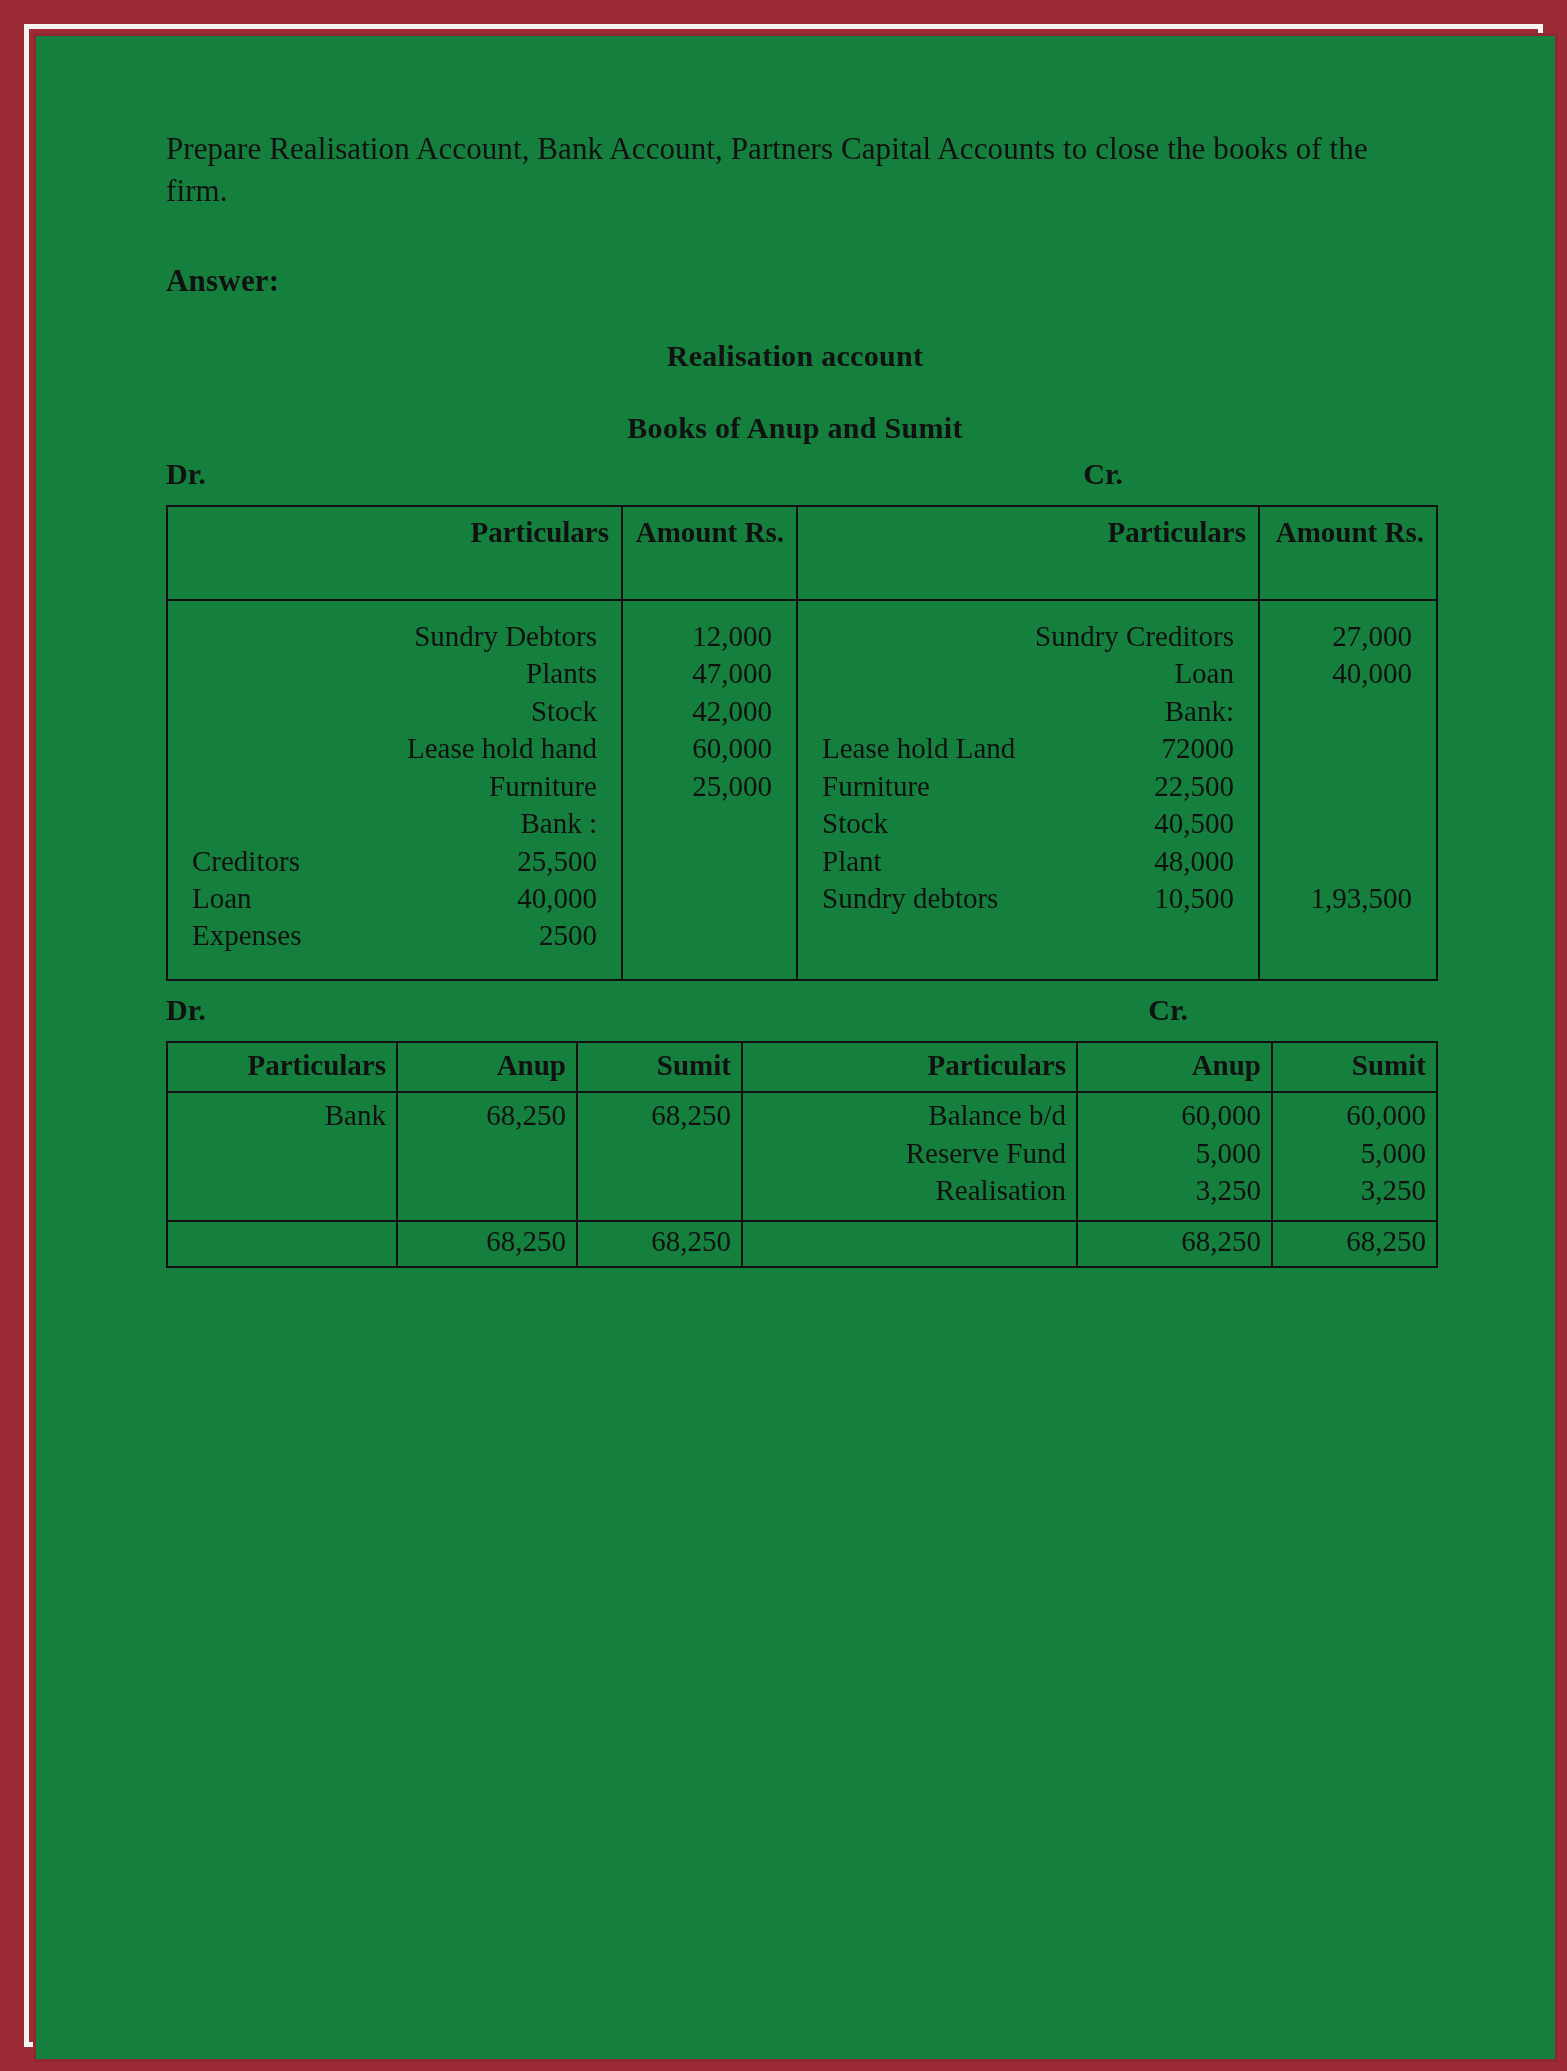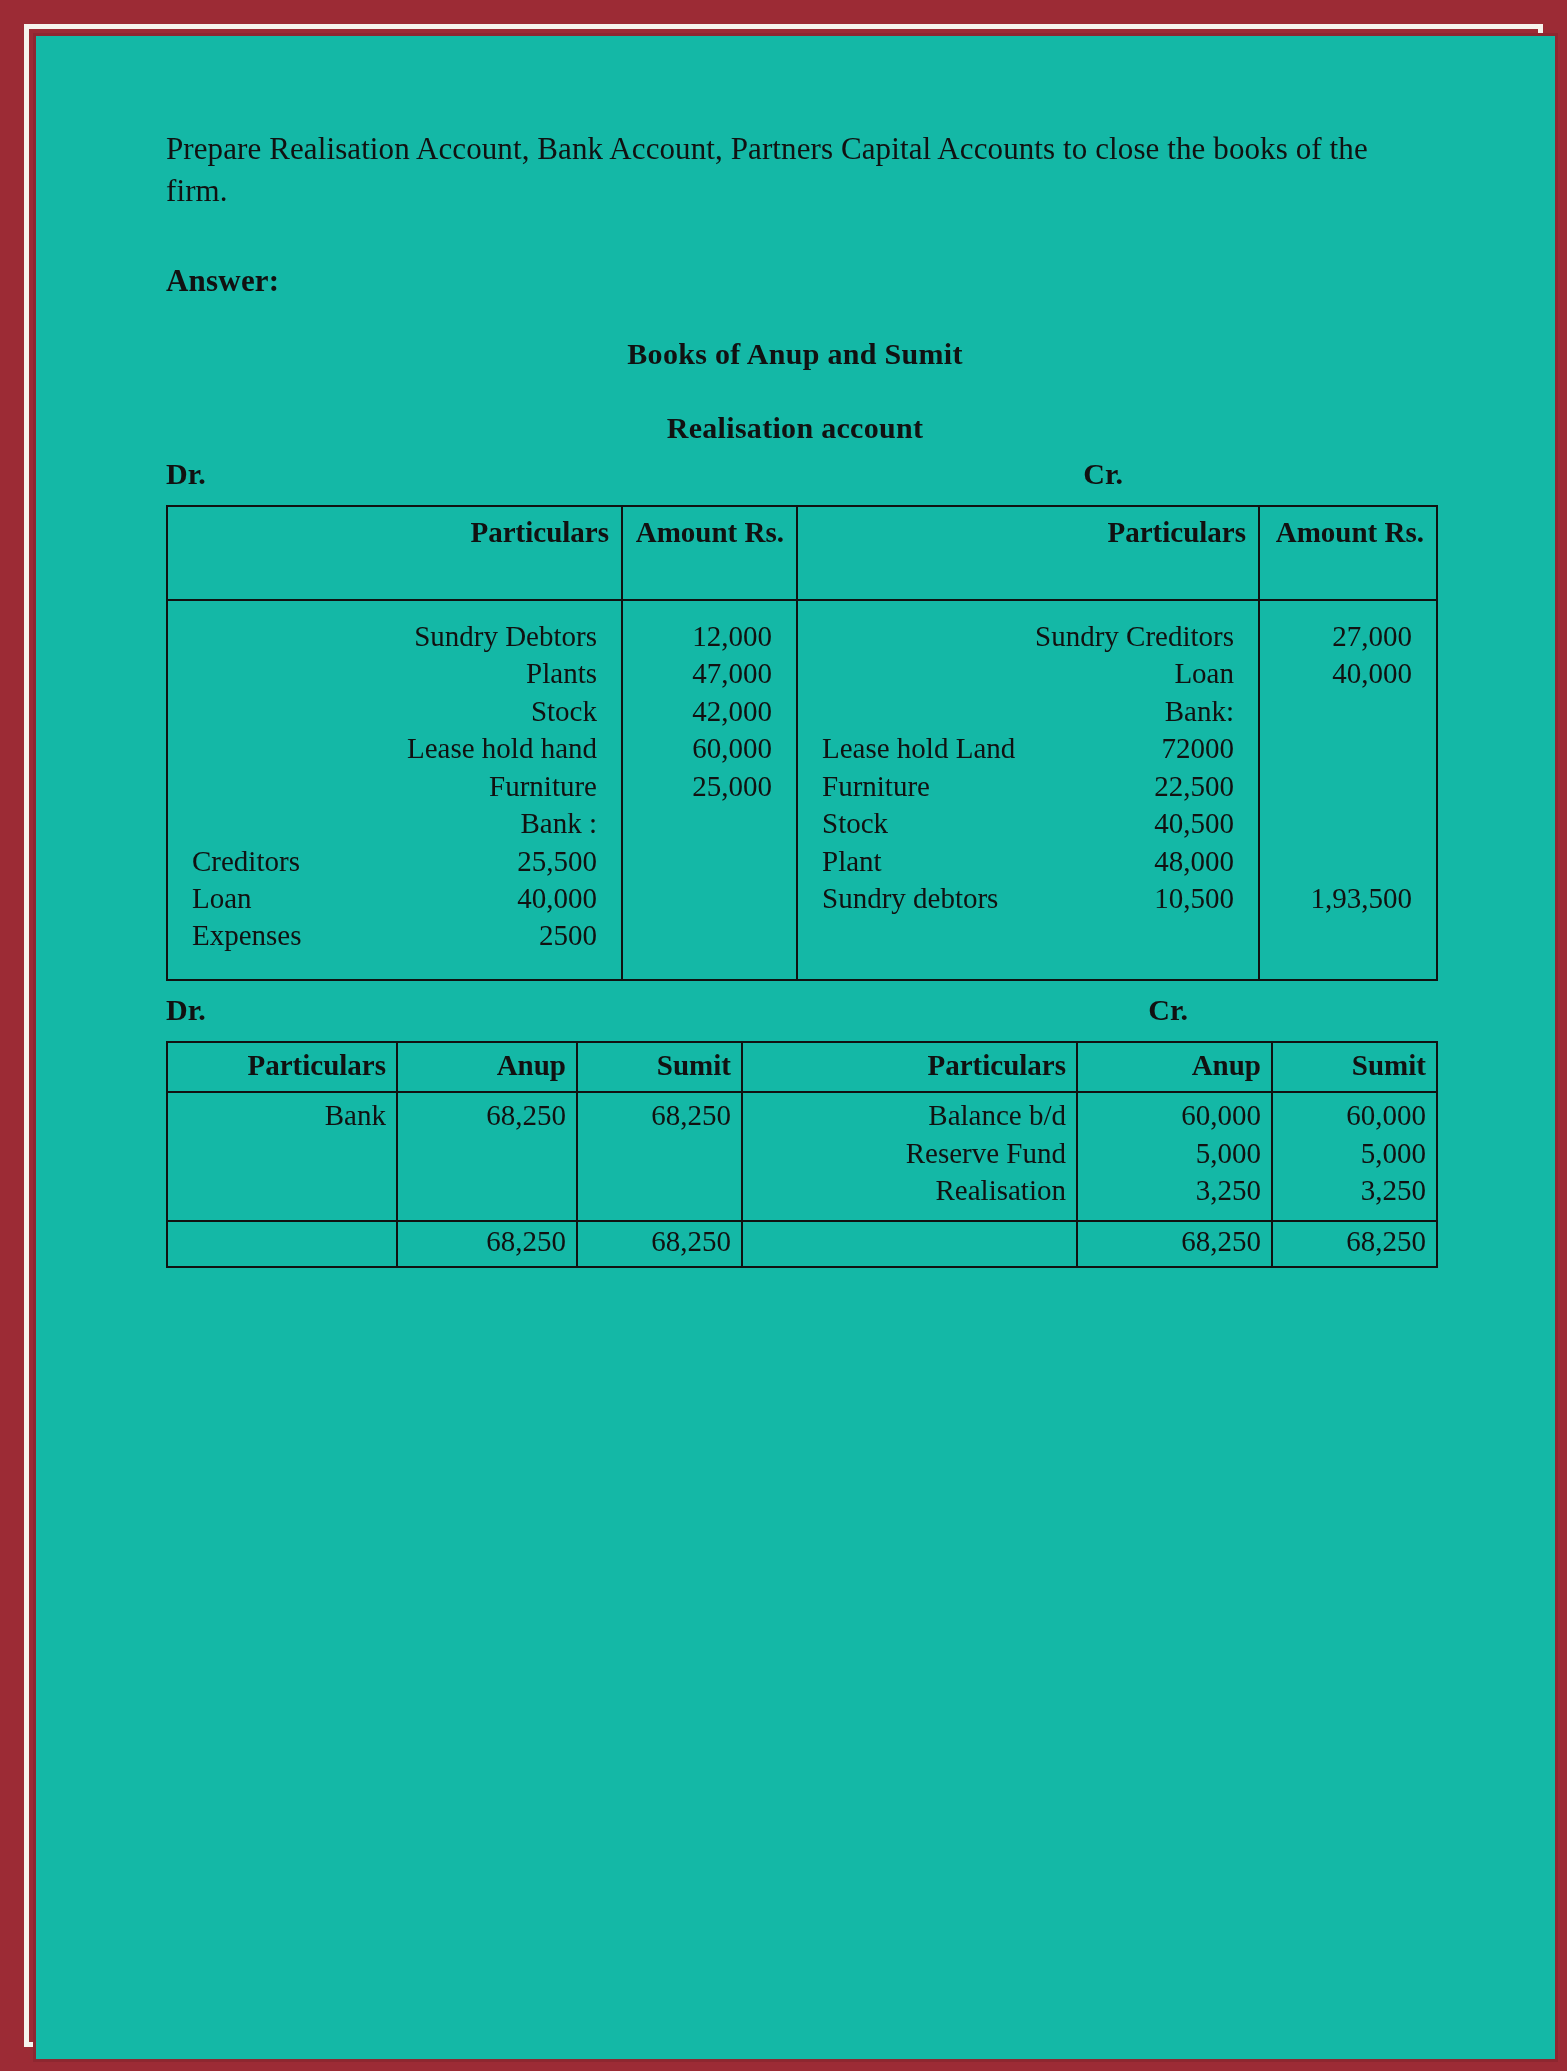--- a/index.html
+++ b/index.html
@@ -33,21 +33,21 @@
     border: 5px solid #f6f4ee;
     background: #9c2b35;
   }
   .page-sheet {
     position: absolute;
     left: 21px; top: 21px;
     width: 1525px;
     height: 2029px;
     box-sizing: border-box;
     border: 3px solid #8e2730;
-    background: #14b8a6;
+    background: #15803d;
   }
   .page-body {
     position: absolute;
     left: 0; top: 0;
     width: 100%;
     height: 100%;
     box-sizing: border-box;
     padding: 92px 96px 0 130px;
   }
 
@@ -163,22 +163,22 @@
 
 <div class="page-frame">
   <div class="page-frame-inner"></div>
   <div class="page-sheet">
     <div class="page-body">
 
       <p class="question">Prepare Realisation Account, Bank Account, Partners Capital Accounts to close the books of the firm.</p>
 
       <div class="answer-label">Answer:</div>
 
+      <div class="center-title second">Realisation account</div>
       <div class="center-title">Books of Anup and Sumit</div>
-      <div class="center-title second">Realisation account</div>
 
       <div class="drcr-row">
         <span class="dr-label">Dr.</span>
         <span class="cr-label">Cr.</span>
       </div>
 
       <table class="ledger t1">
         <colgroup>
           <col class="c-part1">
             <col class="c-amt1">

